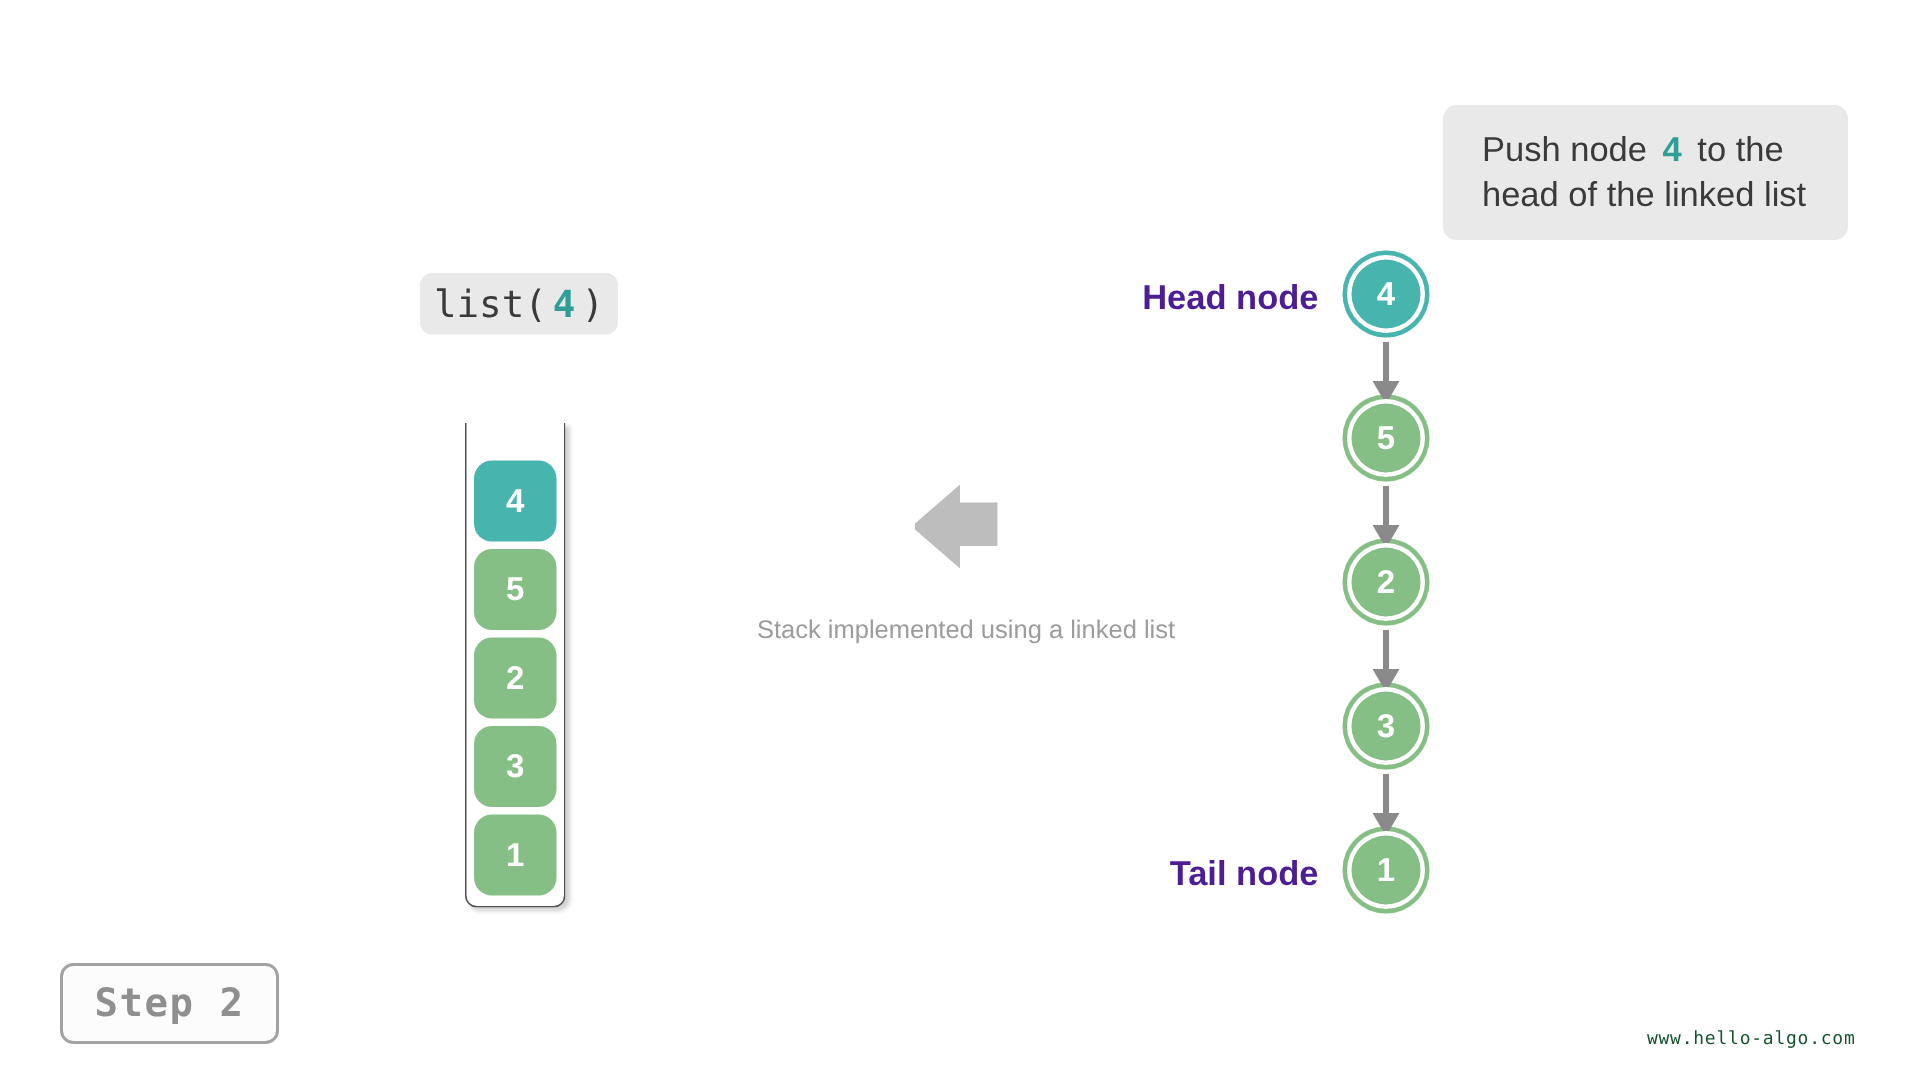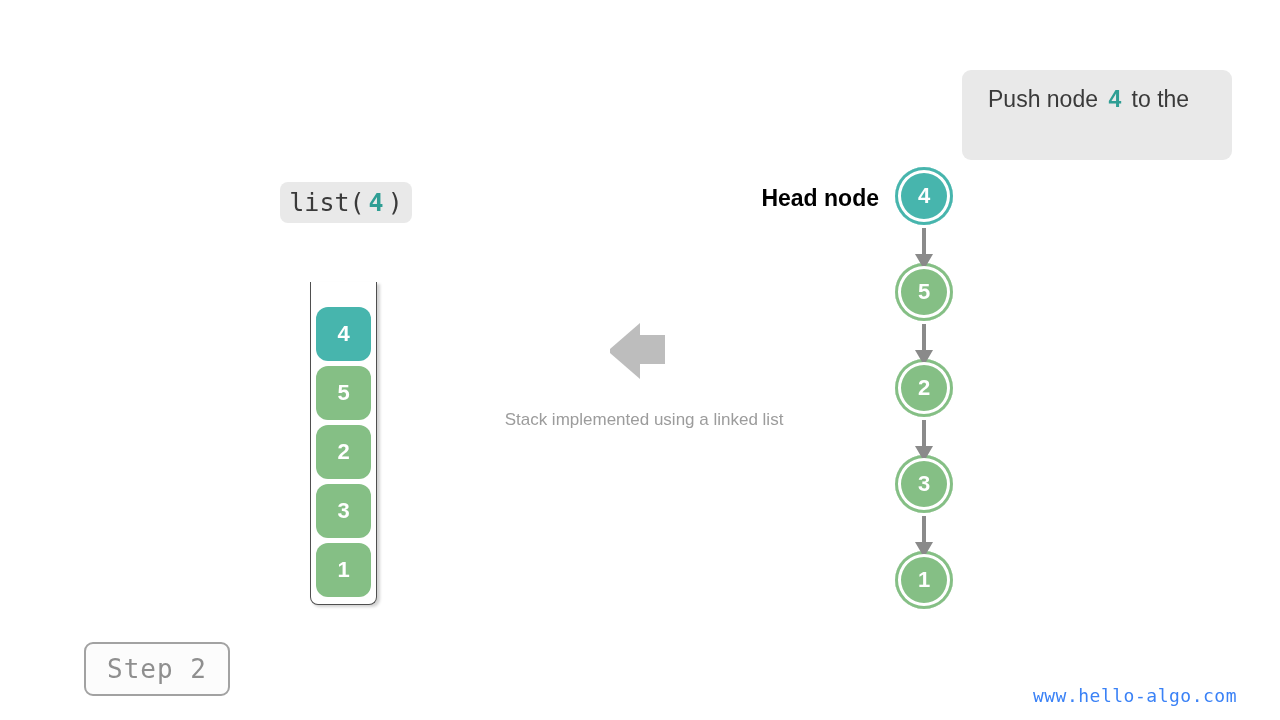--- a/index.html
+++ b/index.html
@@ -137,60 +137,59 @@
 
   
   .node-label {
     position: absolute;
     left: 657px;
     width: 220px;
     height: 28px;
     text-align: right;
     font-size: 23px;
     font-weight: bold;
-    color: #000000;
+    color: #4c1d95;
     line-height: 28px;
   }
   .head-label { top: 178px; }
   .tail-label { top: 562px; }
 
   
   .step-box {
     position: absolute;
     left: 36px; top: 638px;
     width: 146px; height: 54px;
     background: #fcfcfc;
     border: 2px solid #a2a2a2;
     border-radius: 9px;
     display: flex; align-items: center; justify-content: center;
     font-family: "DejaVu Sans Mono", monospace;
     font-size: 26px;
-    font-weight: normal;
+    font-weight: bold;
     letter-spacing: 1px;
     color: #8f8f8f;
-    margin-left: 44px;
   }
 
   
   .watermark {
     position: absolute;
     right: 45px; top: 679px;
     font-family: "DejaVu Sans Mono", monospace;
-    font-size: 18px;
+    font-size: 12px;
     letter-spacing: 0.5px;
-    color: #3b82f6;
+    color: #14532d;
     text-align: right;
   }
 </style>
 </head>
 <body>
 
 <div class="canvas">
 
-  <div class="note-box"><span>Push node </span><b class="hl">4</b><span> to the</span><br></div>
+  <div class="note-box"><span>Push node </span><b class="hl">4</b><span> to the</span><br><span>head of the linked list</span></div>
 
   <div class="code-box">
       <span>list(</span>
       <b class="hl">4</b>
       <span>)</span>
     </div>
 
   <div class="tube">
     <div class="sbox" style="top:25px" data-variant="teal">4</div>
     <div class="sbox" style="top:84px" data-variant="green">5</div>
@@ -198,20 +197,21 @@
     <div class="sbox" style="top:202px" data-variant="green">3</div>
     <div class="sbox" style="top:261px" data-variant="green">1</div>
   </div>
 
   <div class="bigarrow-tri"></div>
   <div class="bigarrow-bar"></div>
 
   <div class="caption">Stack implemented using a linked list</div>
 
   <div class="node-label head-label">Head node</div>
+  <div class="node-label tail-label">Tail node</div>
 
   <div class="lnode" style="top:163px" data-variant="teal">4</div>
   <div class="lnode" style="top:259px" data-variant="green">5</div>
   <div class="lnode" style="top:355px" data-variant="green">2</div>
   <div class="lnode" style="top:451px" data-variant="green">3</div>
   <div class="lnode" style="top:547px" data-variant="green">1</div>
 
   <div class="conn" style="top:222px">
       <div class="conn-line"></div>
       <div class="conn-head"></div>

